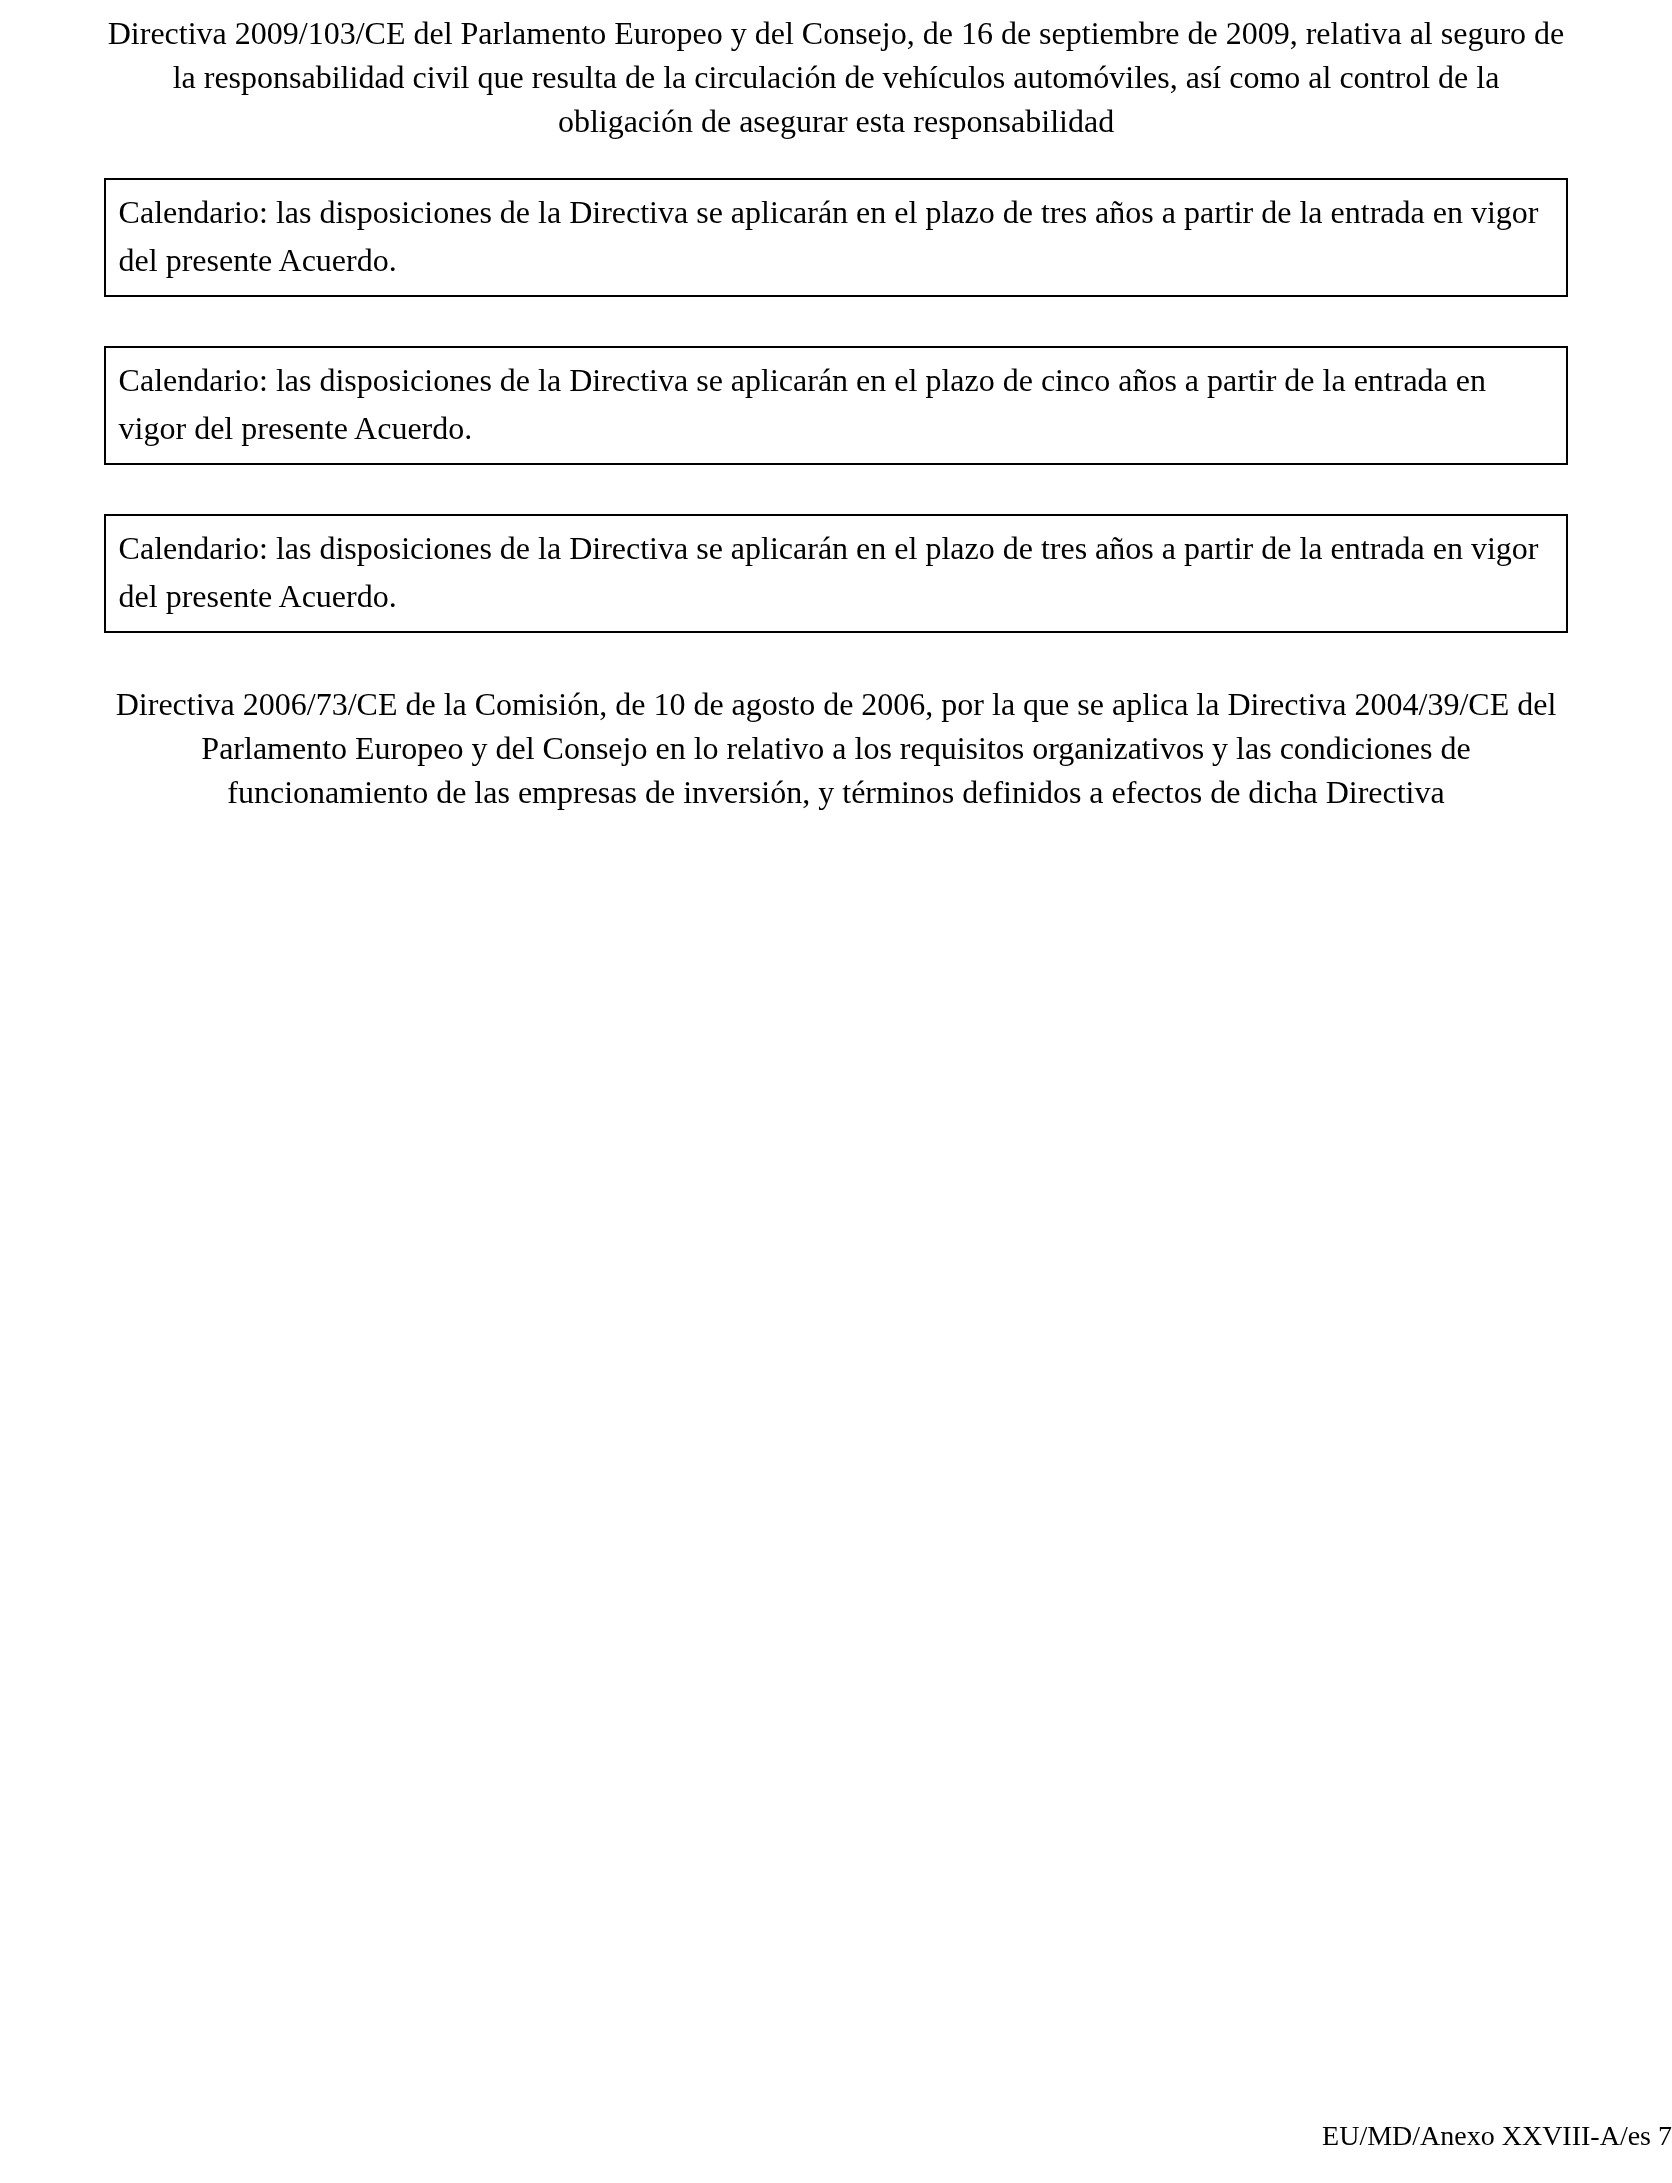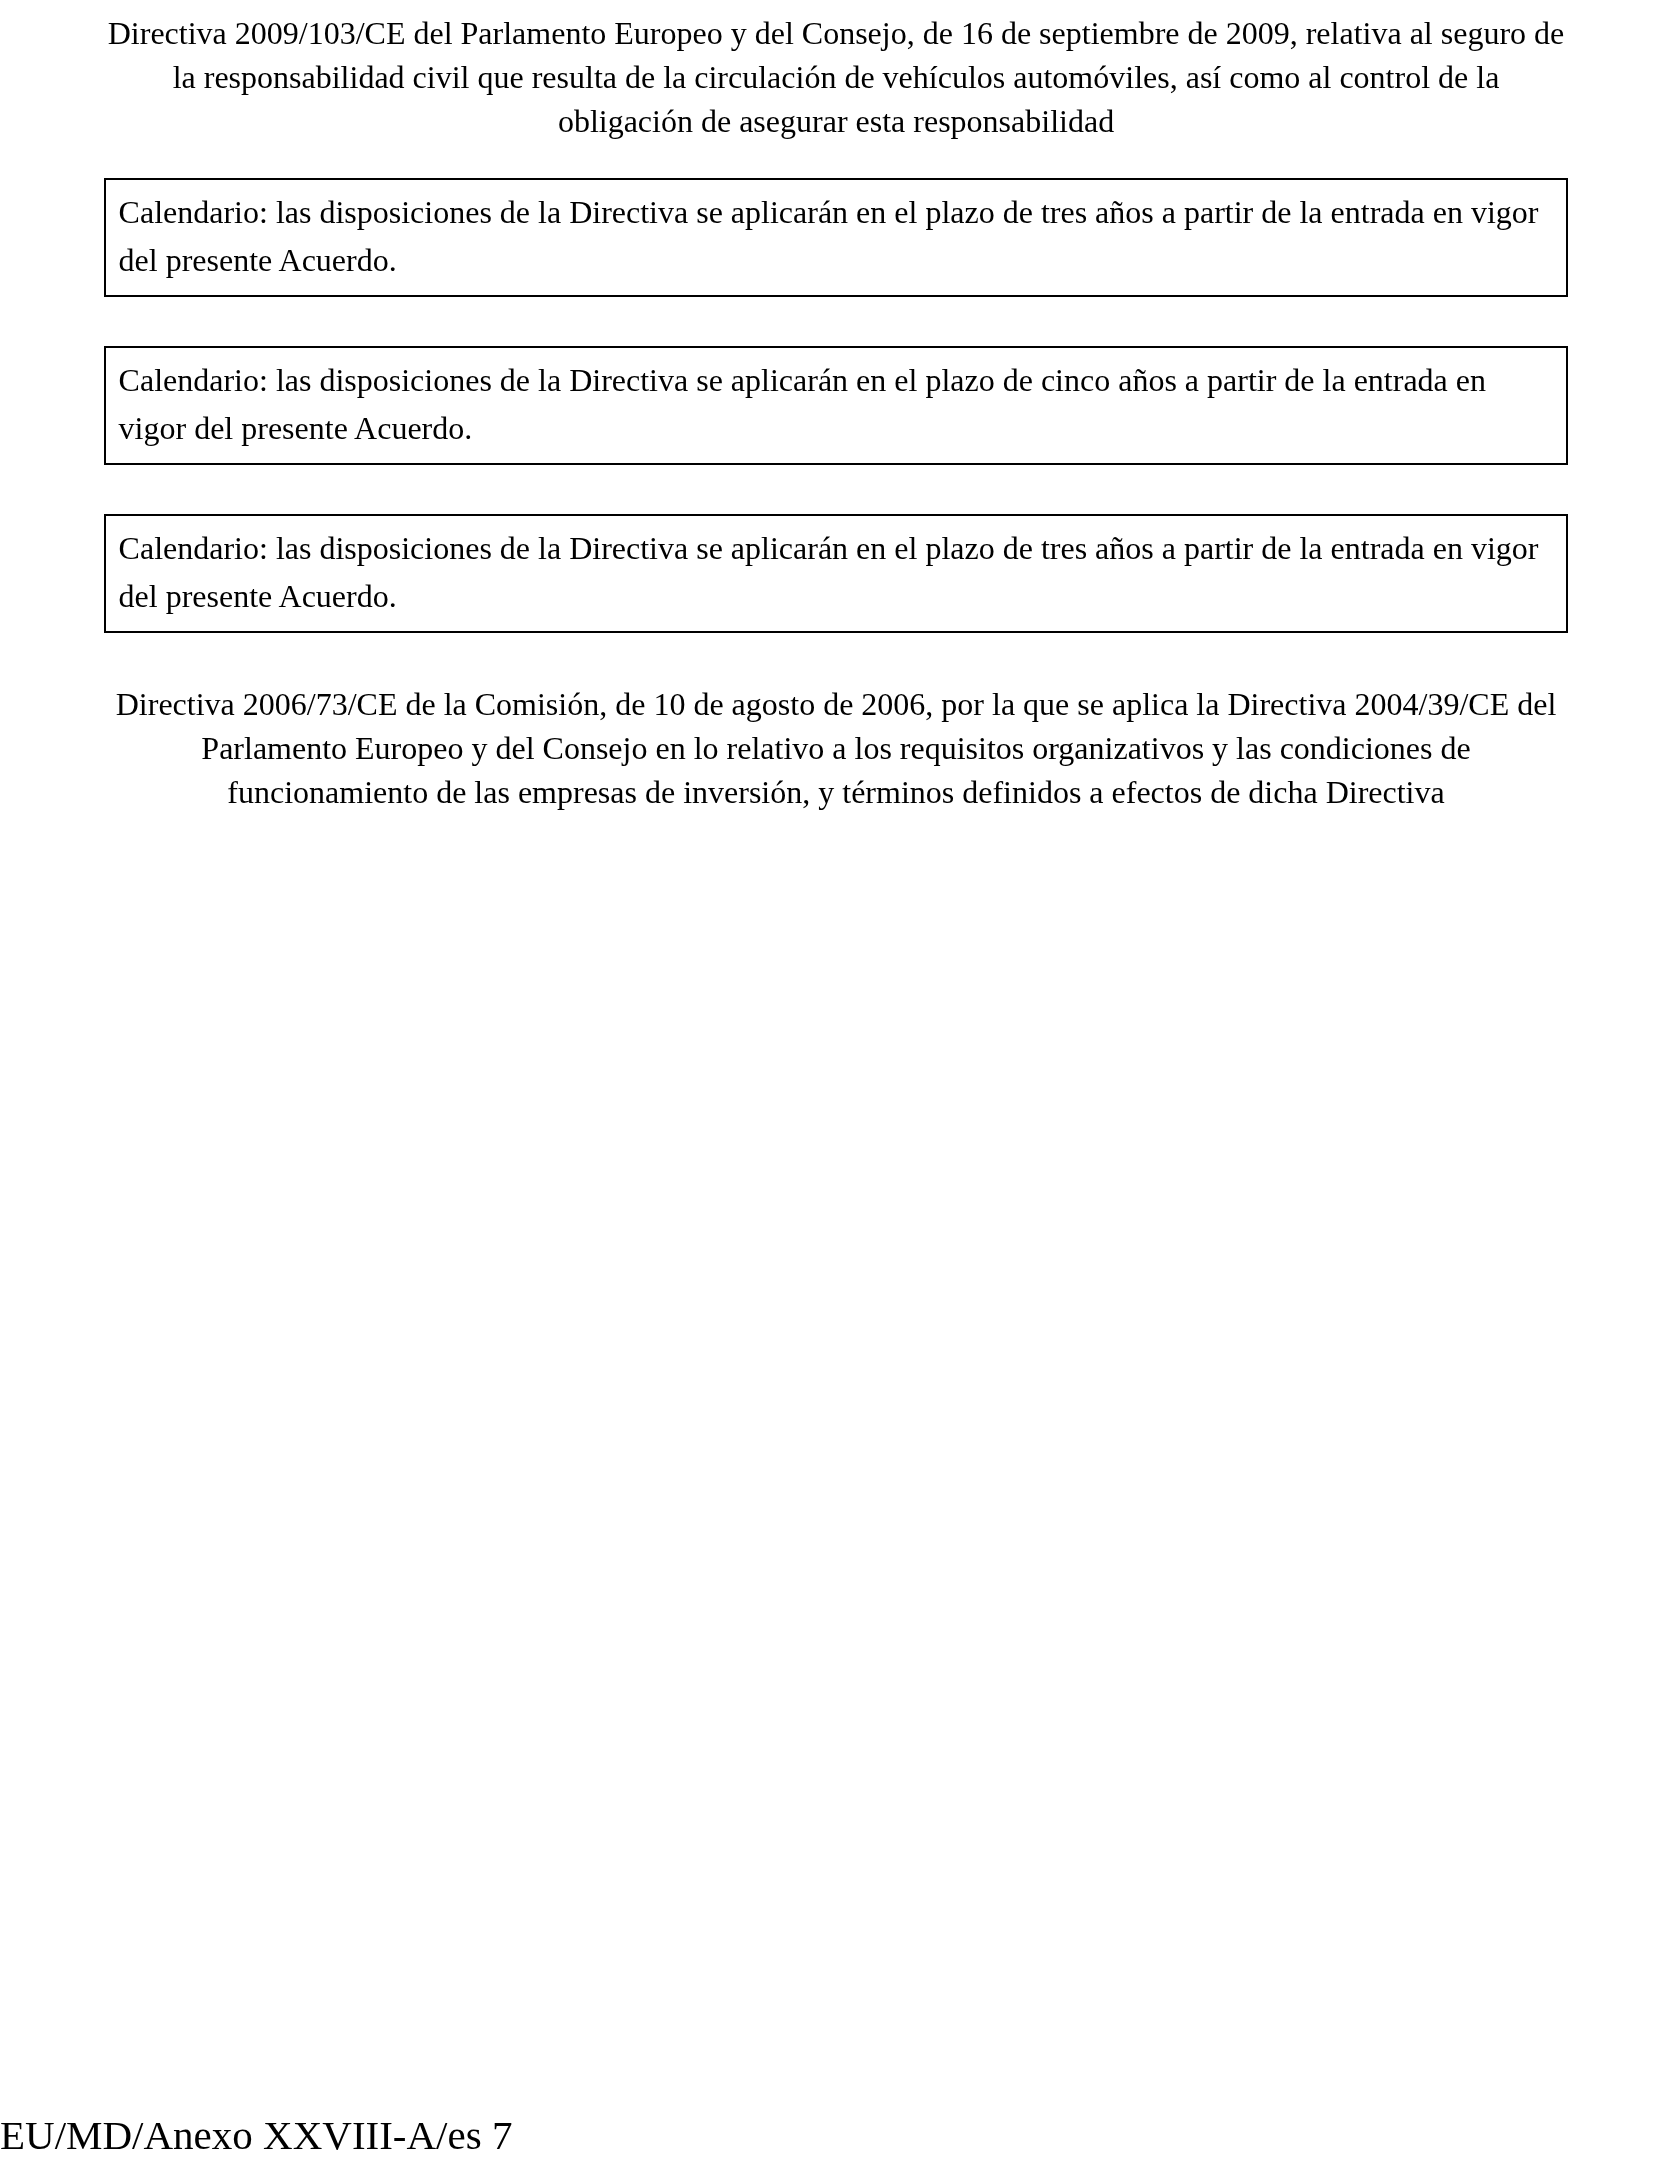--- a/index.html
+++ b/index.html
@@ -31,22 +31,22 @@
   }
   .calendar-box .box-text {
     font-size: 32px;
     line-height: 48px;
   }
   .footer {
     position: absolute;
     left: 0;
     right: 0;
     bottom: 28px;
-    text-align: left;
-    font-size: 41px;
+    text-align: right;
+    font-size: 28px;
     line-height: 39px;
   }
 </style>
 </head>
 <body>
 
 <div class="page">
 
   <p class="para">Directiva 2009/103/CE del Parlamento Europeo y del Consejo, de 16 de septiembre de 2009, relativa al seguro de la responsabilidad civil que resulta de la circulación de vehículos automóviles, así como al control de la obligación de asegurar esta responsabilidad</p>
 

